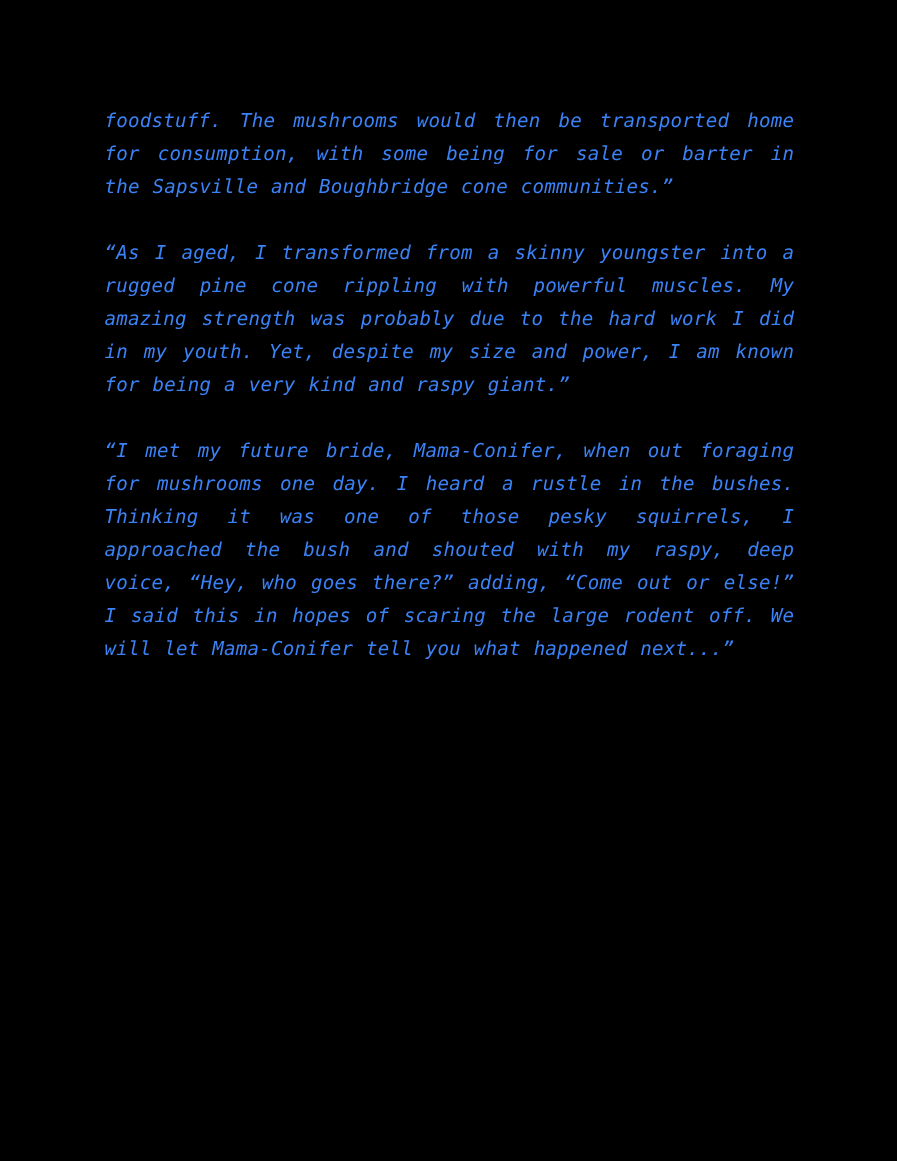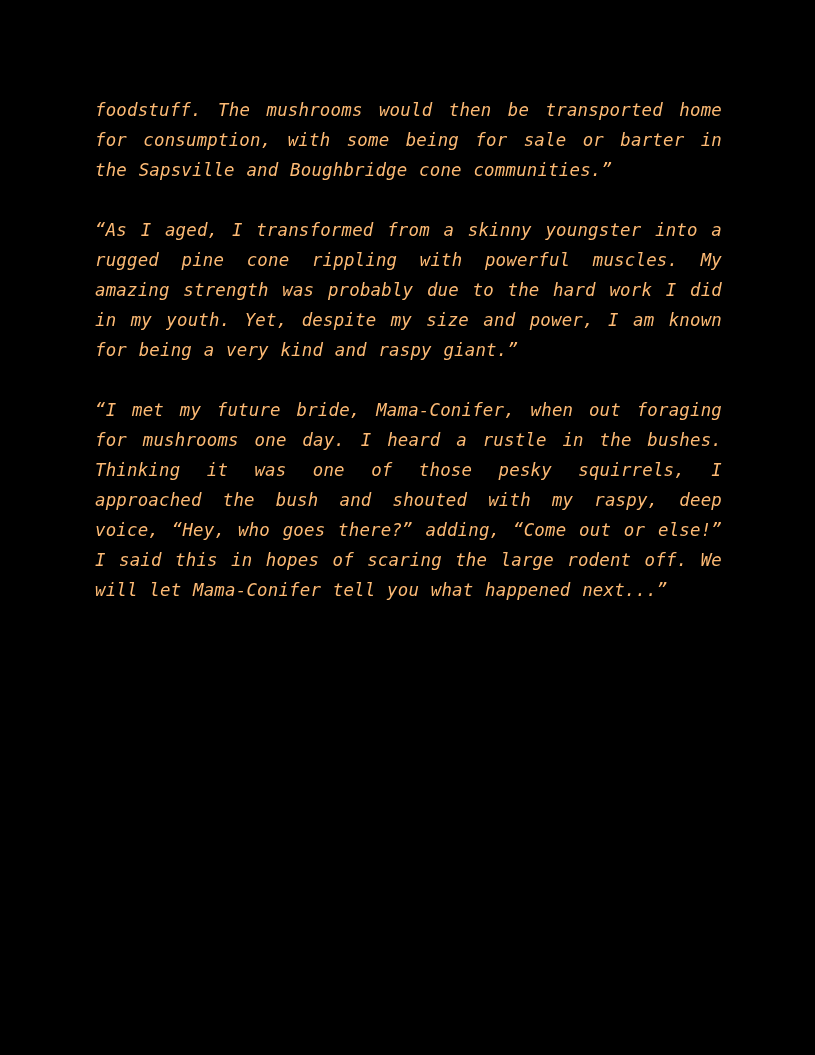--- a/index.html
+++ b/index.html
@@ -20,21 +20,21 @@
     background: #000000;
     box-sizing: border-box;
   }
   .text-column {
     position: absolute;
     left: 95px;
     top: 95px;
     width: 627px;
   }
   .para {
-    color: #fdba74;
+    color: #3b82f6;
     font-family: "DejaVu Sans Mono", monospace;
     font-style: italic;
     font-size: 17.4px;
     line-height: 30px;
     text-align: justify;
     text-justify: inter-word;
     margin: 0 0 30px 0;
     letter-spacing: 0.2px;
     word-spacing: 1px;
   }

